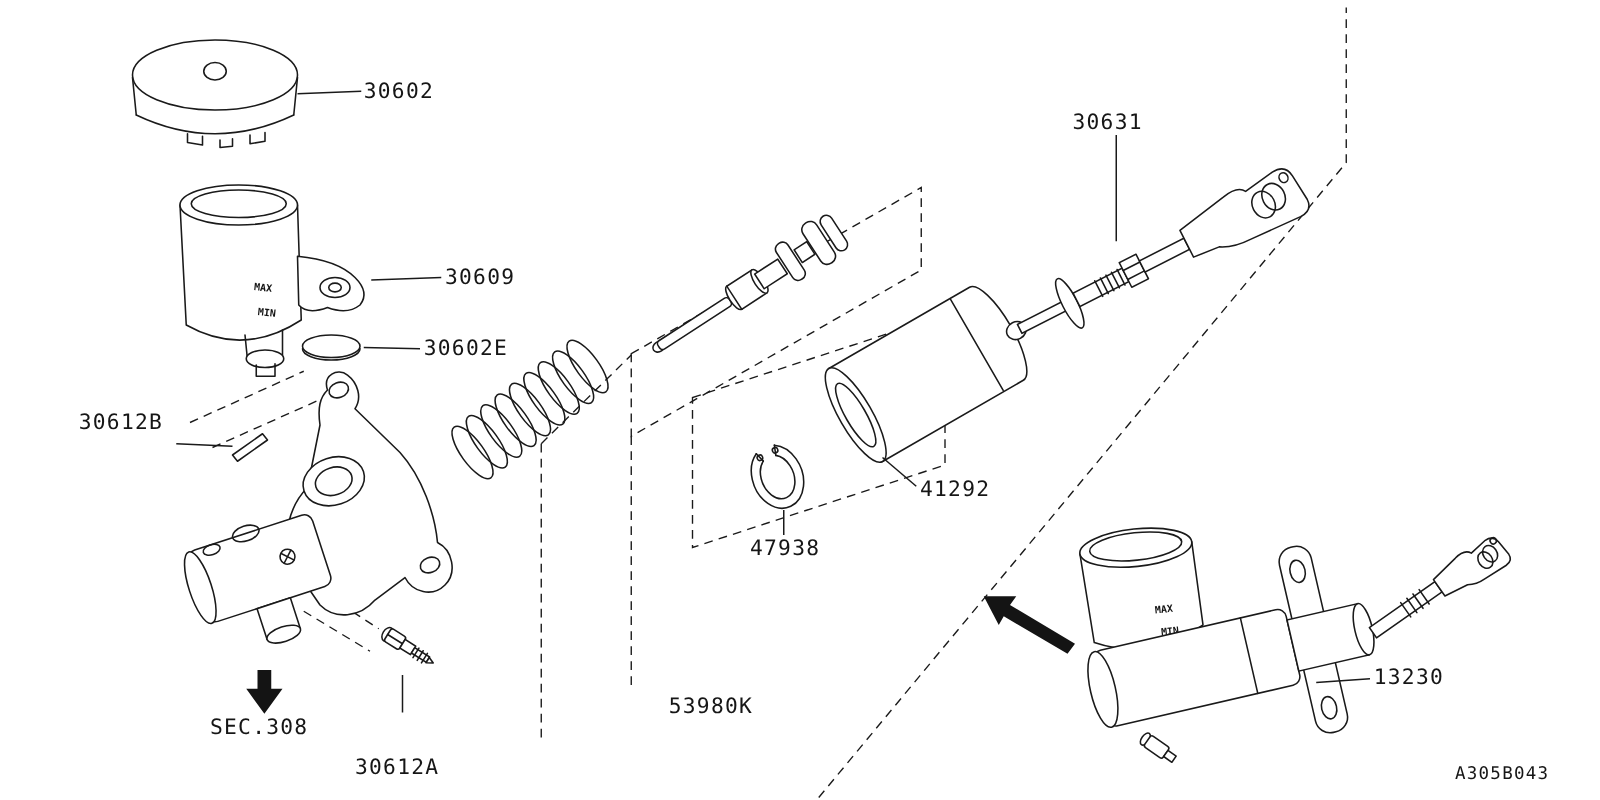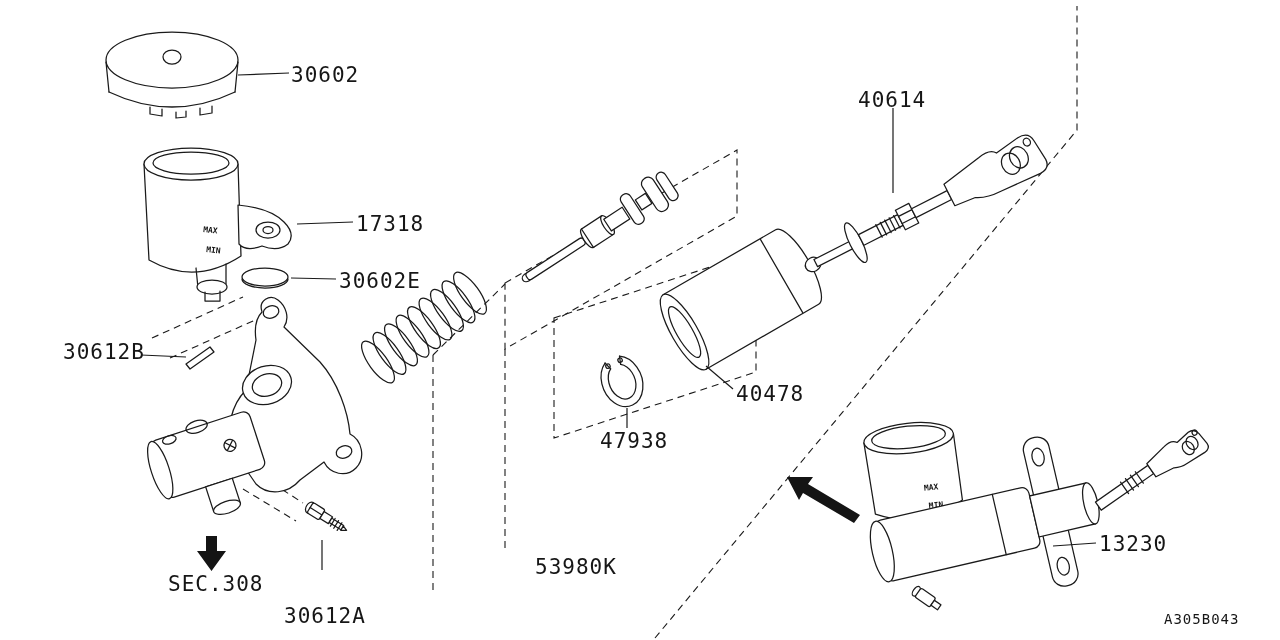--- a/index.html
+++ b/index.html
@@ -1,21 +1,21 @@
 <!DOCTYPE html>
 <html><head>
 <meta charset="utf-8">
 <style>
   * { margin:0; padding:0; box-sizing:border-box; }
   html,body { width:1280px; height:640px; background:#ffffff; overflow:hidden; }
   body { position:relative; font-family:"DejaVu Sans Mono", monospace; }
   .stage { position:absolute; left:0; top:0; width:1280px; height:640px; }
   svg.art { position:absolute; left:0; top:0; }
   .part-label {
-    position:absolute; font-size:21px; letter-spacing:1px; color:#161616;
+    position:absolute; font-size:17px; letter-spacing:1px; color:#161616;
     white-space:nowrap; font-family:"DejaVu Sans Mono", monospace;
   }
   .diagram-code {
     position:absolute; left:1164px; top:611px; font-size:14px; letter-spacing:1px;
     color:#161616; font-family:"DejaVu Sans Mono", monospace;
   }
   
   .ln   { fill:none; stroke:#1a1a1a; stroke-width:1.25; stroke-linecap:round; stroke-linejoin:round; }
   .wh   { fill:#ffffff; stroke:#1a1a1a; stroke-width:1.25; stroke-linecap:round; stroke-linejoin:round; }
   .dash { fill:none; stroke:#1a1a1a; stroke-width:1.1; stroke-dasharray:7 5; }
@@ -212,25 +212,25 @@
     <path class="ldr" d="M141,355 L186,357"></path>
     <path class="ldr" d="M893,108 L893,193"></path>
     <path class="ldr" d="M706,366 L733,389"></path>
     <path class="ldr" d="M627,408 L627,428"></path>
     <path class="ldr" d="M322,540 L322,570"></path>
     <path class="ldr" d="M1053,546 L1096,543"></path>
   </g>
 </svg>
 
 <div class="part-label" style="left:291px; top:63px">30602</div>
-<div class="part-label" style="left:858px; top:88px">40614</div>
-<div class="part-label" style="left:356px; top:212px">17318</div>
+<div class="part-label" style="left:858px; top:88px">30631</div>
+<div class="part-label" style="left:356px; top:212px">30609</div>
 <div class="part-label" style="left:339px; top:269px">30602E</div>
-<div class="part-label" style="left:63px;  top:340px">30612B</div>
-<div class="part-label" style="left:736px; top:382px">40478</div>
+<div class="part-label" style="left:63px;  top:328px">30612B</div>
+<div class="part-label" style="left:736px; top:382px">41292</div>
 <div class="part-label" style="left:600px; top:429px">47938</div>
 <div class="part-label" style="left:535px; top:555px">53980K</div>
 <div class="part-label" style="left:168px; top:572px">SEC.308</div>
 <div class="part-label" style="left:284px; top:604px">30612A</div>
 <div class="part-label" style="left:1099px;top:532px">13230</div>
 
 <div class="diagram-code">A305B043</div>
 
 </div>
 

